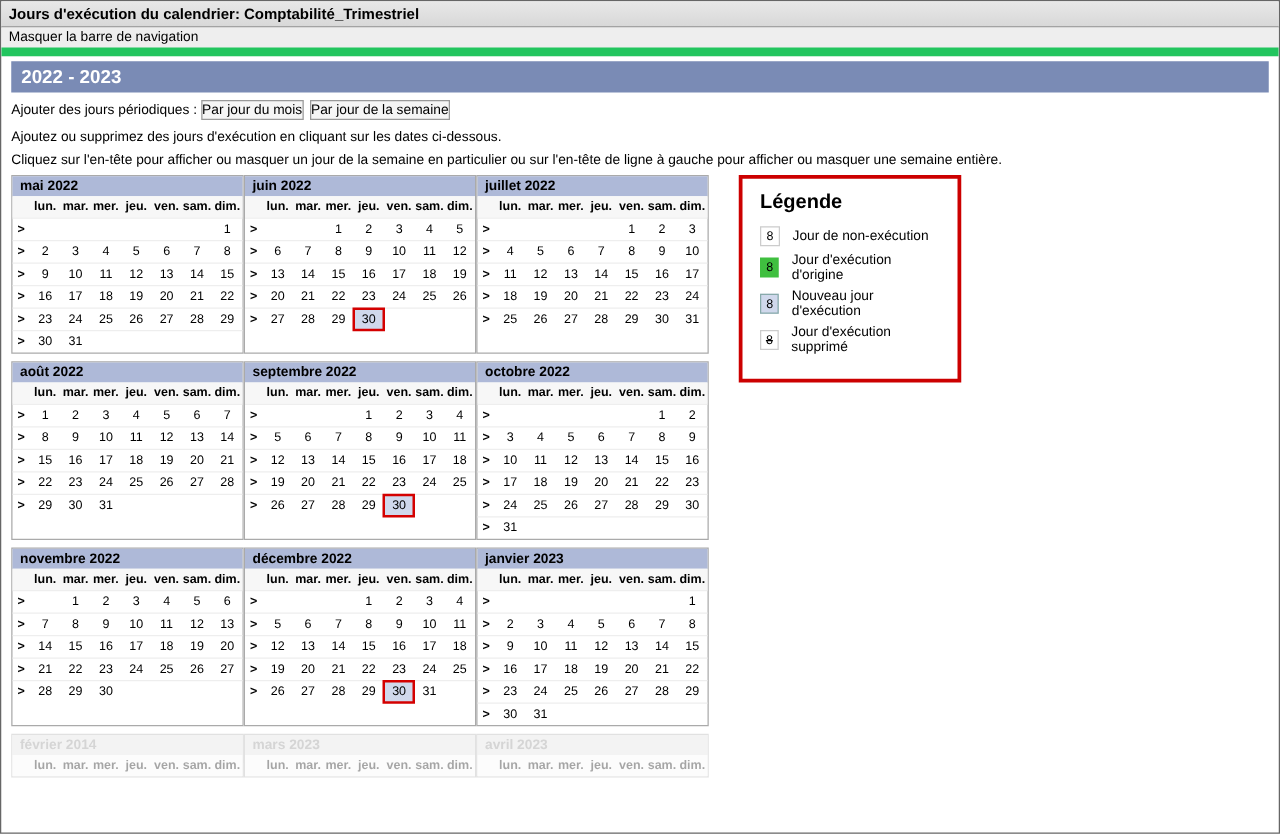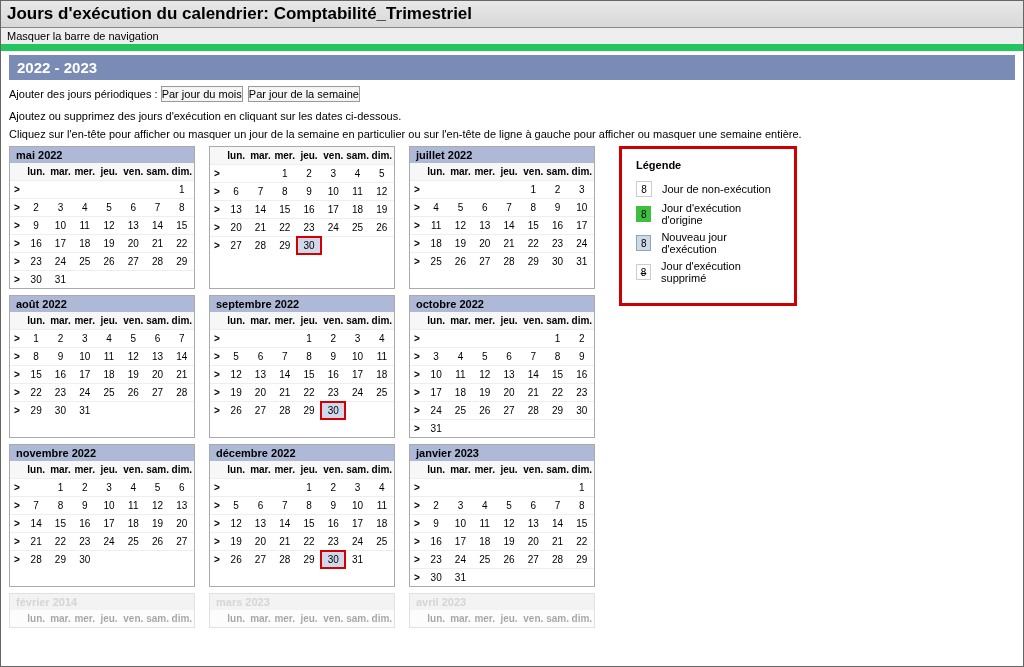--- a/index.html
+++ b/index.html
@@ -12,21 +12,21 @@
     width: 1024px;
     height: 667px;
     overflow: hidden;
     border: 1px solid #666;
   }
   .titlebar {
     background: linear-gradient(#e8e8e8,#d8d8d8);
     border-bottom: 1px solid #888;
     padding: 3px 6px;
     font-weight: bold;
-    font-size: 17px;
+    font-size: 12px;
   }
   .toolbar2 {
     background: #eee;
     border-bottom: 7px solid #22c55e;
     padding: 2px 6px;
     font-size: 11px;
   }
   .main {
     display: flex;
     height: calc(100% - 38px);
@@ -65,21 +65,21 @@
     padding: 1px 0;
     font-size: 11px;
     cursor: pointer;
     margin-right: 2px;
   }
   .instr { margin: 6px 0; font-size: 11px; }
   .cal-area { display: flex; align-items: flex-start; }
   .months {
     display: grid;
     grid-template-columns: repeat(3, 186px);
-    gap: 6px 14px;
+    gap: 6px 0;
   }
   .month {
     border: 1px solid #aaa;
     background: #fff;
   }
   .month.ghost { opacity: 0.35; }
   .month-title {
     background: #aeb9d8;
     font-weight: bold;
     padding: 2px 6px;
@@ -105,21 +105,21 @@
     outline-offset: -1px;
     background: #d0d8ec;
   }
   .legend {
     border: 3px solid #cc0000;
     padding: 10px 14px 14px 14px;
     margin-left: 24px;
     width: 178px;
     font-size: 11px;
   }
-  .legend h4 { margin: 0 0 10px 0; font-size: 11px;}
+  .legend h4 { margin: 0 0 10px 0; font-size: 16px;}
   .legend-row { display: flex; align-items: center; margin: 5px 0;}
   .legend-swatch {
     width: 16px; height: 16px; display: inline-flex; align-items:center; justify-content:center;
     margin-right: 10px; font-size: 10px; border:1px solid transparent;
   }
   .sw-none { border:1px solid #ccc; }
   .sw-orig { background: #3fbf3f; }
   .sw-new  { background: #d0d8ec; border:1px solid #8aa; }
   .sw-del  { border:1px solid #ccc; text-decoration: line-through;}
 </style>
@@ -212,20 +212,21 @@
               <div class="day">30</div>
               <div class="day">31</div>
               <div></div>
               <div></div>
               <div></div>
               <div></div>
               <div></div>
             </div>
           </div>
           <div class="month">
+            <div class="month-title">juin 2022</div>
             <div class="dow-row">
               <div></div>
               <div>lun.</div>
               <div>mar.</div>
               <div>mer.</div>
               <div>jeu.</div>
               <div>ven.</div>
               <div>sam.</div>
               <div>dim.</div>
             </div>

